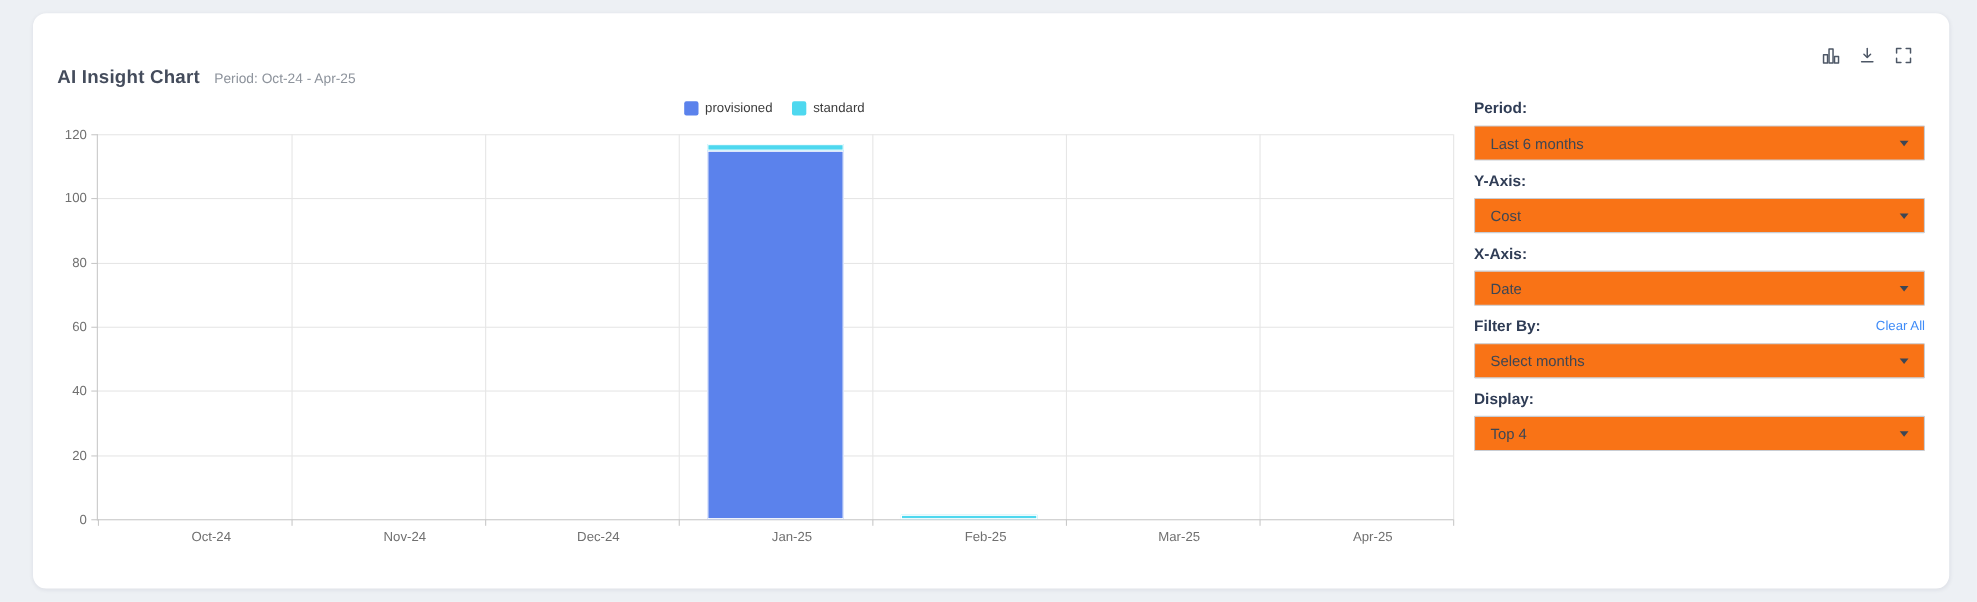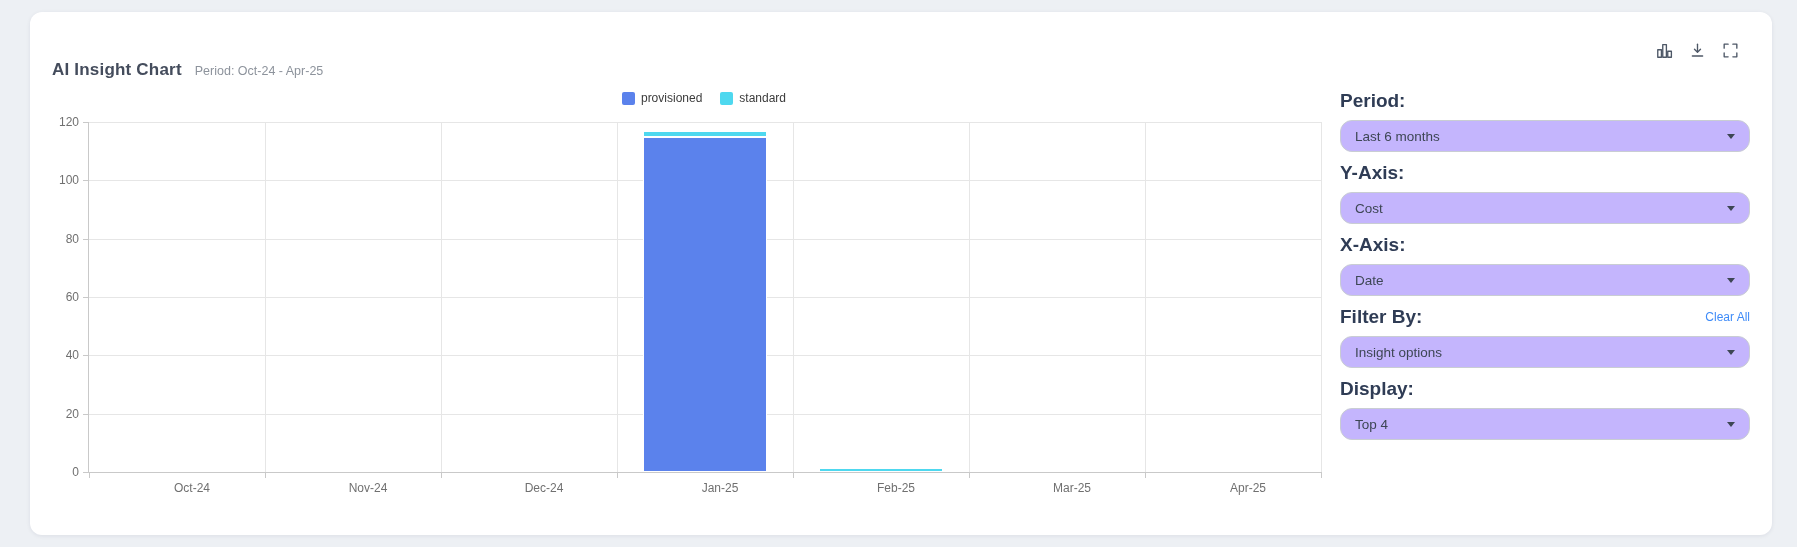--- a/index.html
+++ b/index.html
@@ -25,23 +25,23 @@
   .tick-y{position:absolute;left:-6px;width:6px;height:1px;background:#c9c9c9;}
   .tick-x{position:absolute;bottom:-6px;width:1px;height:6px;background:#c9c9c9;}
   .ylab{position:absolute;right:calc(100% + 10px);font-size:12px;color:#707070;white-space:nowrap;line-height:16px;}
   .xlab{position:absolute;top:calc(100% + 9px);transform:translateX(-50%);font-size:12px;color:#707070;white-space:nowrap;margin-left:15px;}
   .bar{position:absolute;width:124px;transform:translateX(-50%);border:1px solid #ffffff;
     box-sizing:border-box;min-height:3px;cursor:pointer;}
   
   .controls{position:absolute;left:1310px;top:78px;width:410px;}
   .ctl-group{margin-bottom:10px;}
   .ctl-label-row{display:flex;justify-content:space-between;align-items:center;margin-bottom:8px;}
-  .ctl-label{font-size:19px;font-weight:700;color:#2f3c55;}
+  .ctl-label{font-size:14px;font-weight:700;color:#2f3c55;}
   .ctl-action{font-size:12px;color:#3e8bf8;cursor:pointer;}
-  .ctl-select{height:32px;border:1px solid #c9cdd3;border-radius:12px;background:#c4b5fd;
+  .ctl-select{height:32px;border:1px solid #c9cdd3;border-radius:1px;background:#f97316;
     display:flex;align-items:center;justify-content:space-between;padding:0 14px;cursor:pointer;box-sizing:border-box;}
   .ctl-value{font-size:13.5px;color:#3d4654;}
   .caret{width:0;height:0;border-left:4px solid transparent;border-right:4px solid transparent;
     border-top:5px solid #3d4654;display:inline-block;}
 </style>
 </head>
 <body>
 
 <div class="card">
 
@@ -161,21 +161,21 @@
           <span class="ctl-value">Date</span>
           <span class="caret"></span>
         </div>
       </div>
       <div class="ctl-group">
         <div class="ctl-label-row">
           <div class="ctl-label">Filter By:</div>
           <span class="ctl-action">Clear All</span>
         </div>
         <div class="ctl-select">
-          <span class="ctl-value">Insight options</span>
+          <span class="ctl-value">Select months</span>
           <span class="caret"></span>
         </div>
       </div>
       <div class="ctl-group">
         <div class="ctl-label-row">
           <div class="ctl-label">Display:</div>
         </div>
         <div class="ctl-select">
           <span class="ctl-value">Top 4</span>
           <span class="caret"></span>

